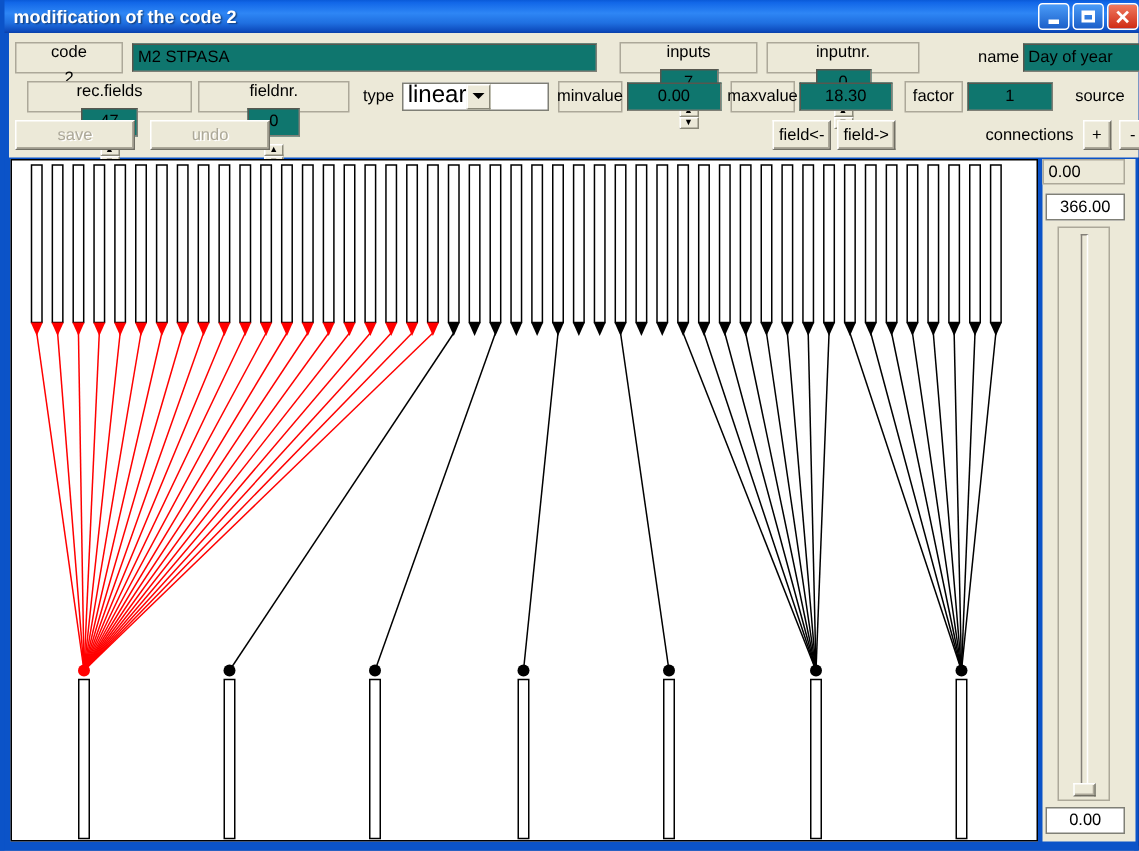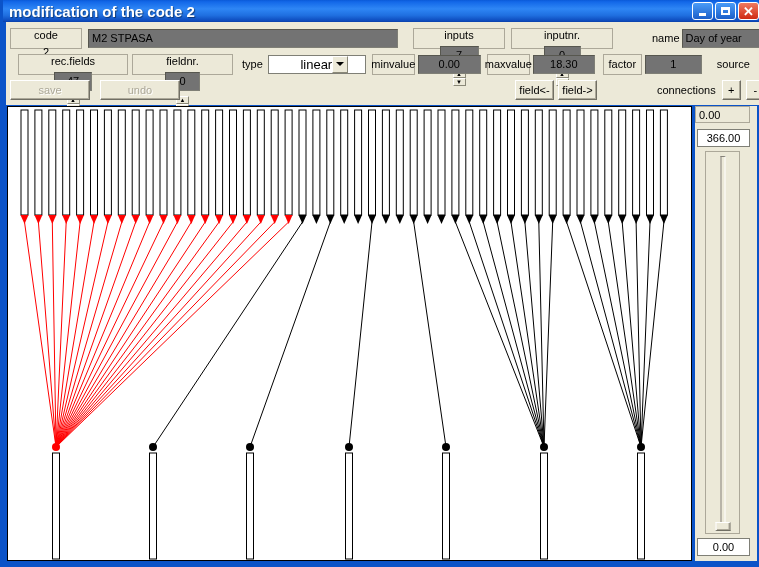--- a/index.html
+++ b/index.html
@@ -16,21 +16,21 @@
     border:3px solid #0b53c8;
     border-top:0;
   }
   
   .titlebar{
     position:absolute;left:0;top:0;width:759px;height:22px;
     background:linear-gradient(to bottom,#0a5ad8 0%,#1267e8 8%,#2e86f5 40%,#1f6fe0 70%,#0d4bbd 94%,#0a3fa8 100%);
     display:flex;align-items:center;
   }
   .titletext{
-    color:#fff;font-weight:bold;font-size:15px;
+    color:#fff;font-weight:bold;font-size:12px;
     margin-left:6px;
     text-shadow:1px 1px 1px rgba(0,0,0,.45);
     white-space:nowrap;
   }
   .titlebtns{position:absolute;right:3px;top:2px;display:flex;gap:2px;}
   .tbtn{
     width:21px;height:18px;border:1px solid #ffffff;border-radius:3px;
     background:linear-gradient(to bottom,#4a9cf8,#1c5fc9);
     display:flex;align-items:center;justify-content:center;
     color:#fff;font-size:10px;font-weight:bold;line-height:1;
@@ -48,21 +48,21 @@
   }
   .row{position:absolute;left:0;height:24px;display:flex;align-items:center;}
   .r1{top:4px;}
   .r2{top:30px;}
   .r3{top:56px;}
 
   .lbl{
     font-size:11px;color:#000;white-space:nowrap;
   }
   .fld{
-    background:#737373;border:1px solid #7f7f76;border-top-color:#57574f;border-left-color:#57574f;
+    background:#0f766e;border:1px solid #7f7f76;border-top-color:#57574f;border-left-color:#57574f;
     box-sizing:border-box;height:19px;line-height:17px;
     font-size:11px;padding:0 3px;color:#000;
     display:flex;align-items:center;
   }
   .fld.num{justify-content:center;}
   .group{
     border:1px solid #aca899;box-sizing:border-box;
     background:#ece9d8;height:21px;display:flex;align-items:center;
     padding:0 3px;gap:5px;flex-direction:column;
   }
@@ -71,22 +71,22 @@
     box-sizing:border-box;
   }
   .spin div{
     flex:1;background:#ece9d8;border:1px solid #fff;
     border-right-color:#8a8878;border-bottom-color:#8a8878;
     box-sizing:border-box;display:flex;align-items:center;justify-content:center;
     font-size:6px;line-height:6px;color:#000;
   }
   .combo{
     background:#fff;border:1px solid #7f7f76;box-sizing:border-box;
-    height:19px;display:flex;align-items:center;justify-content:center;
-    font-size:13px;padding-left:16px;color:#000;
+    height:19px;display:flex;align-items:center;justify-content:flex-start;
+    font-size:16px;padding-left:3px;color:#000;
   }
   .combo .arrowbox{
     width:16px;height:17px;background:#ece9d8;
     border:1px solid #fff;border-right-color:#8a8878;border-bottom-color:#8a8878;
     box-sizing:border-box;display:flex;align-items:center;justify-content:center;
     margin:0 1px 0 0;
   }
   .caret{width:0;height:0;border-left:4px solid transparent;border-right:4px solid transparent;border-top:4px solid #000;}
   .btn{
     background:#ece9d8;border:1px solid #fff;

